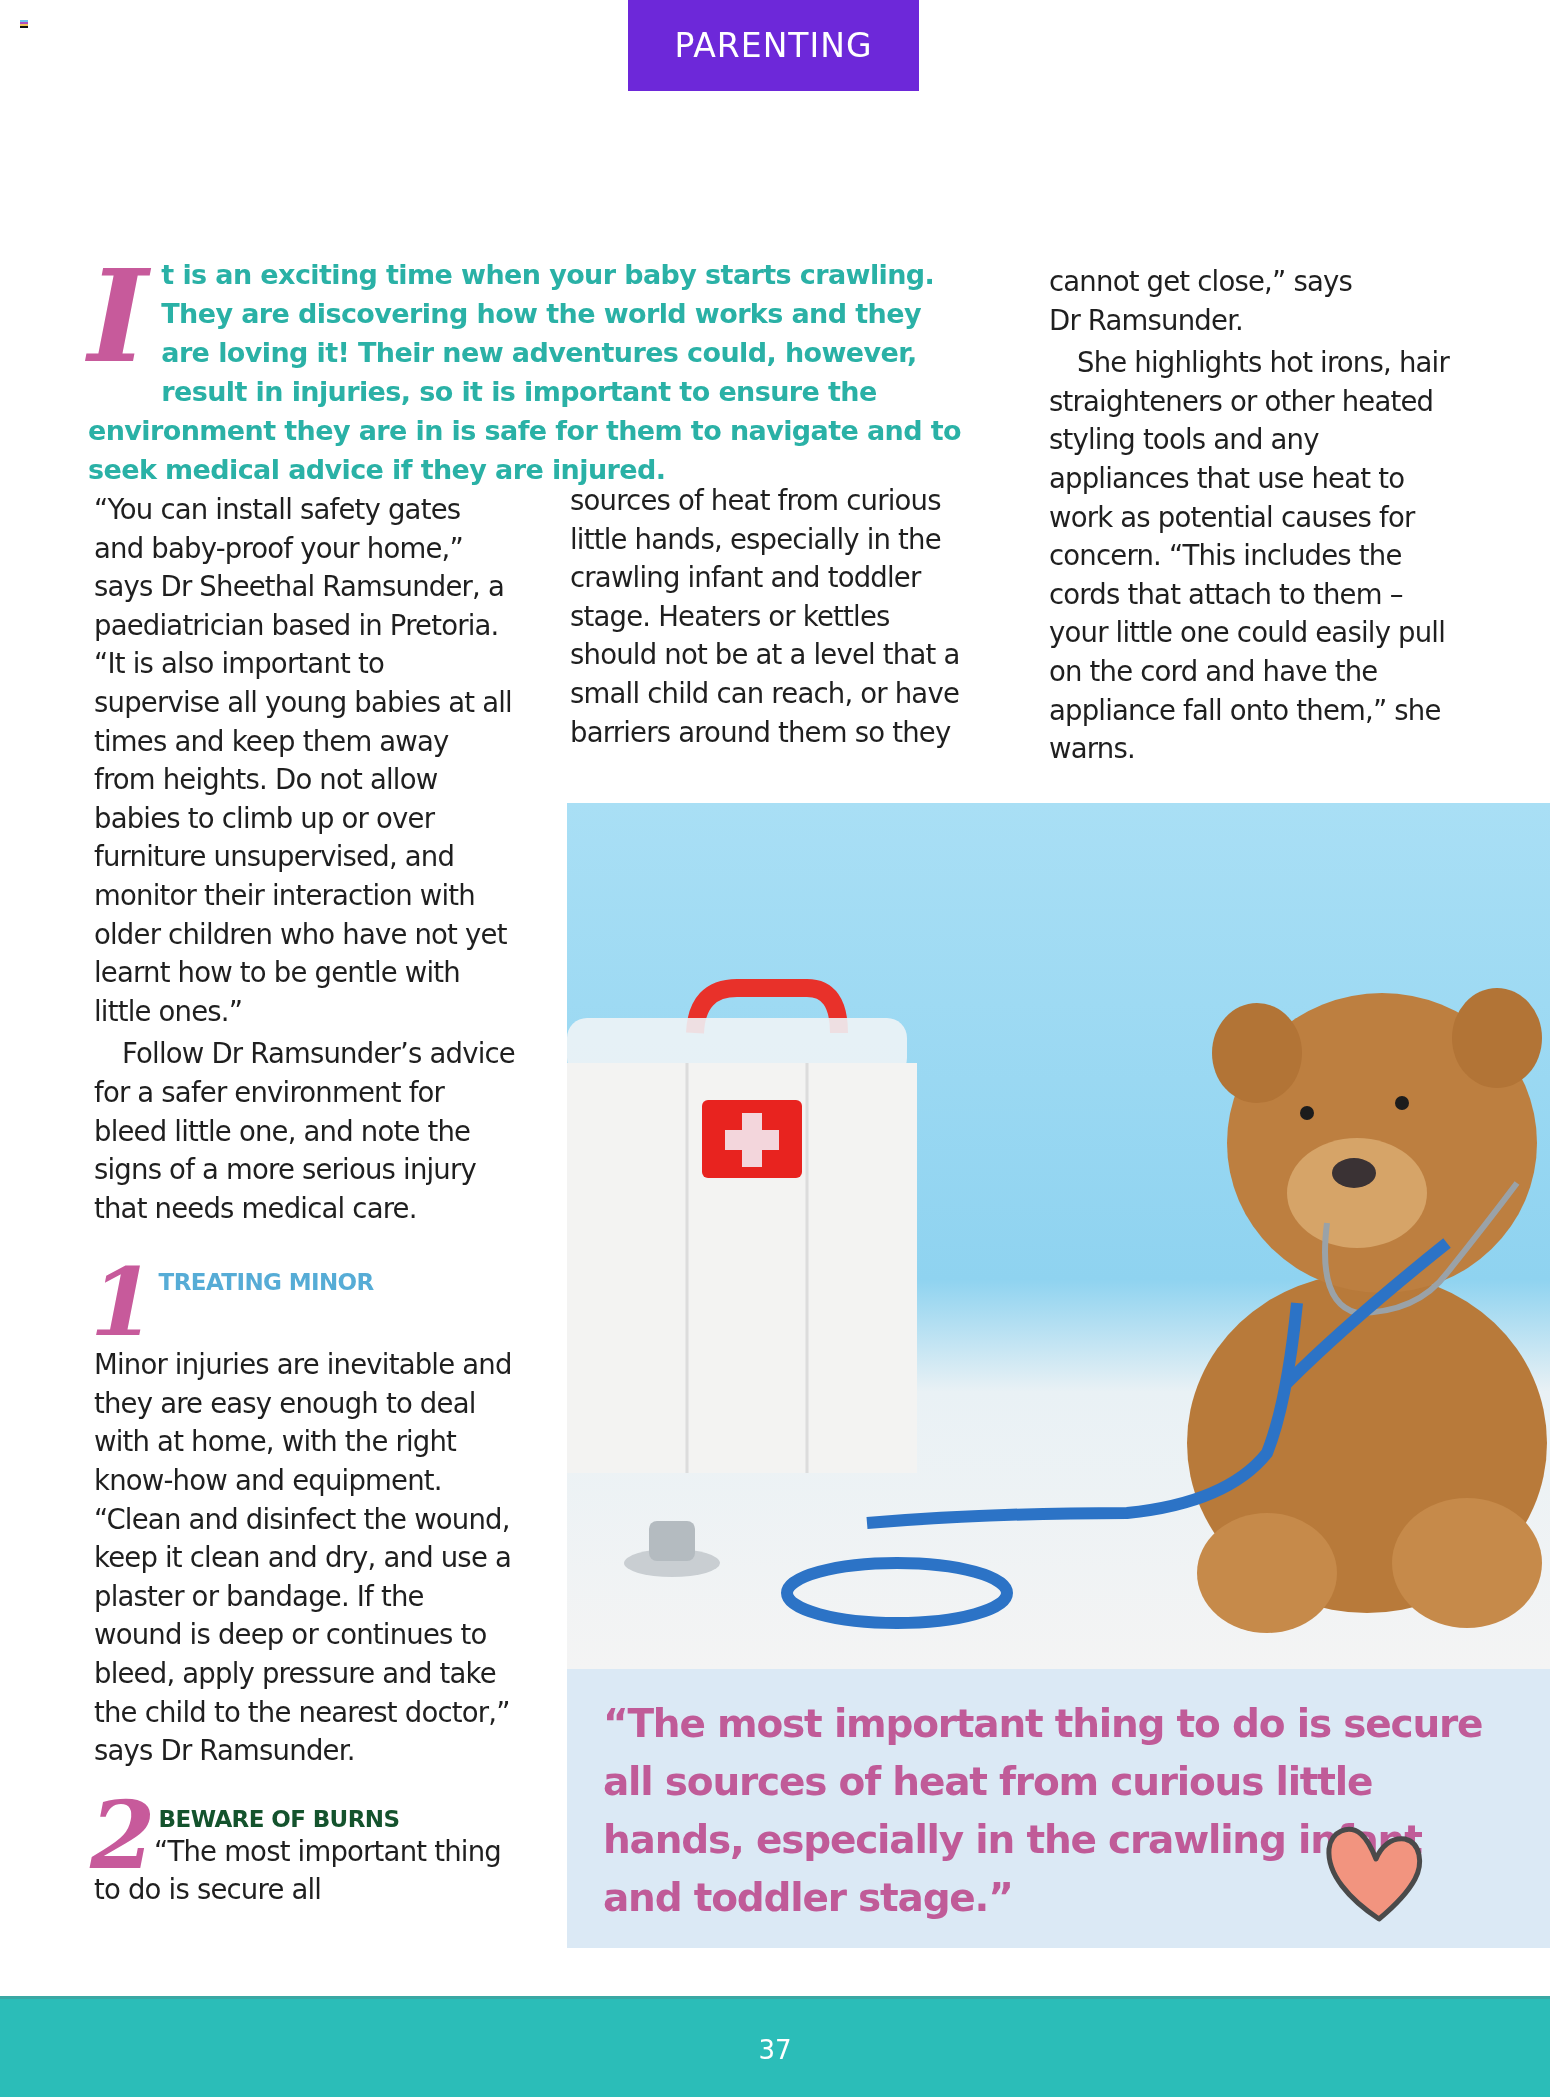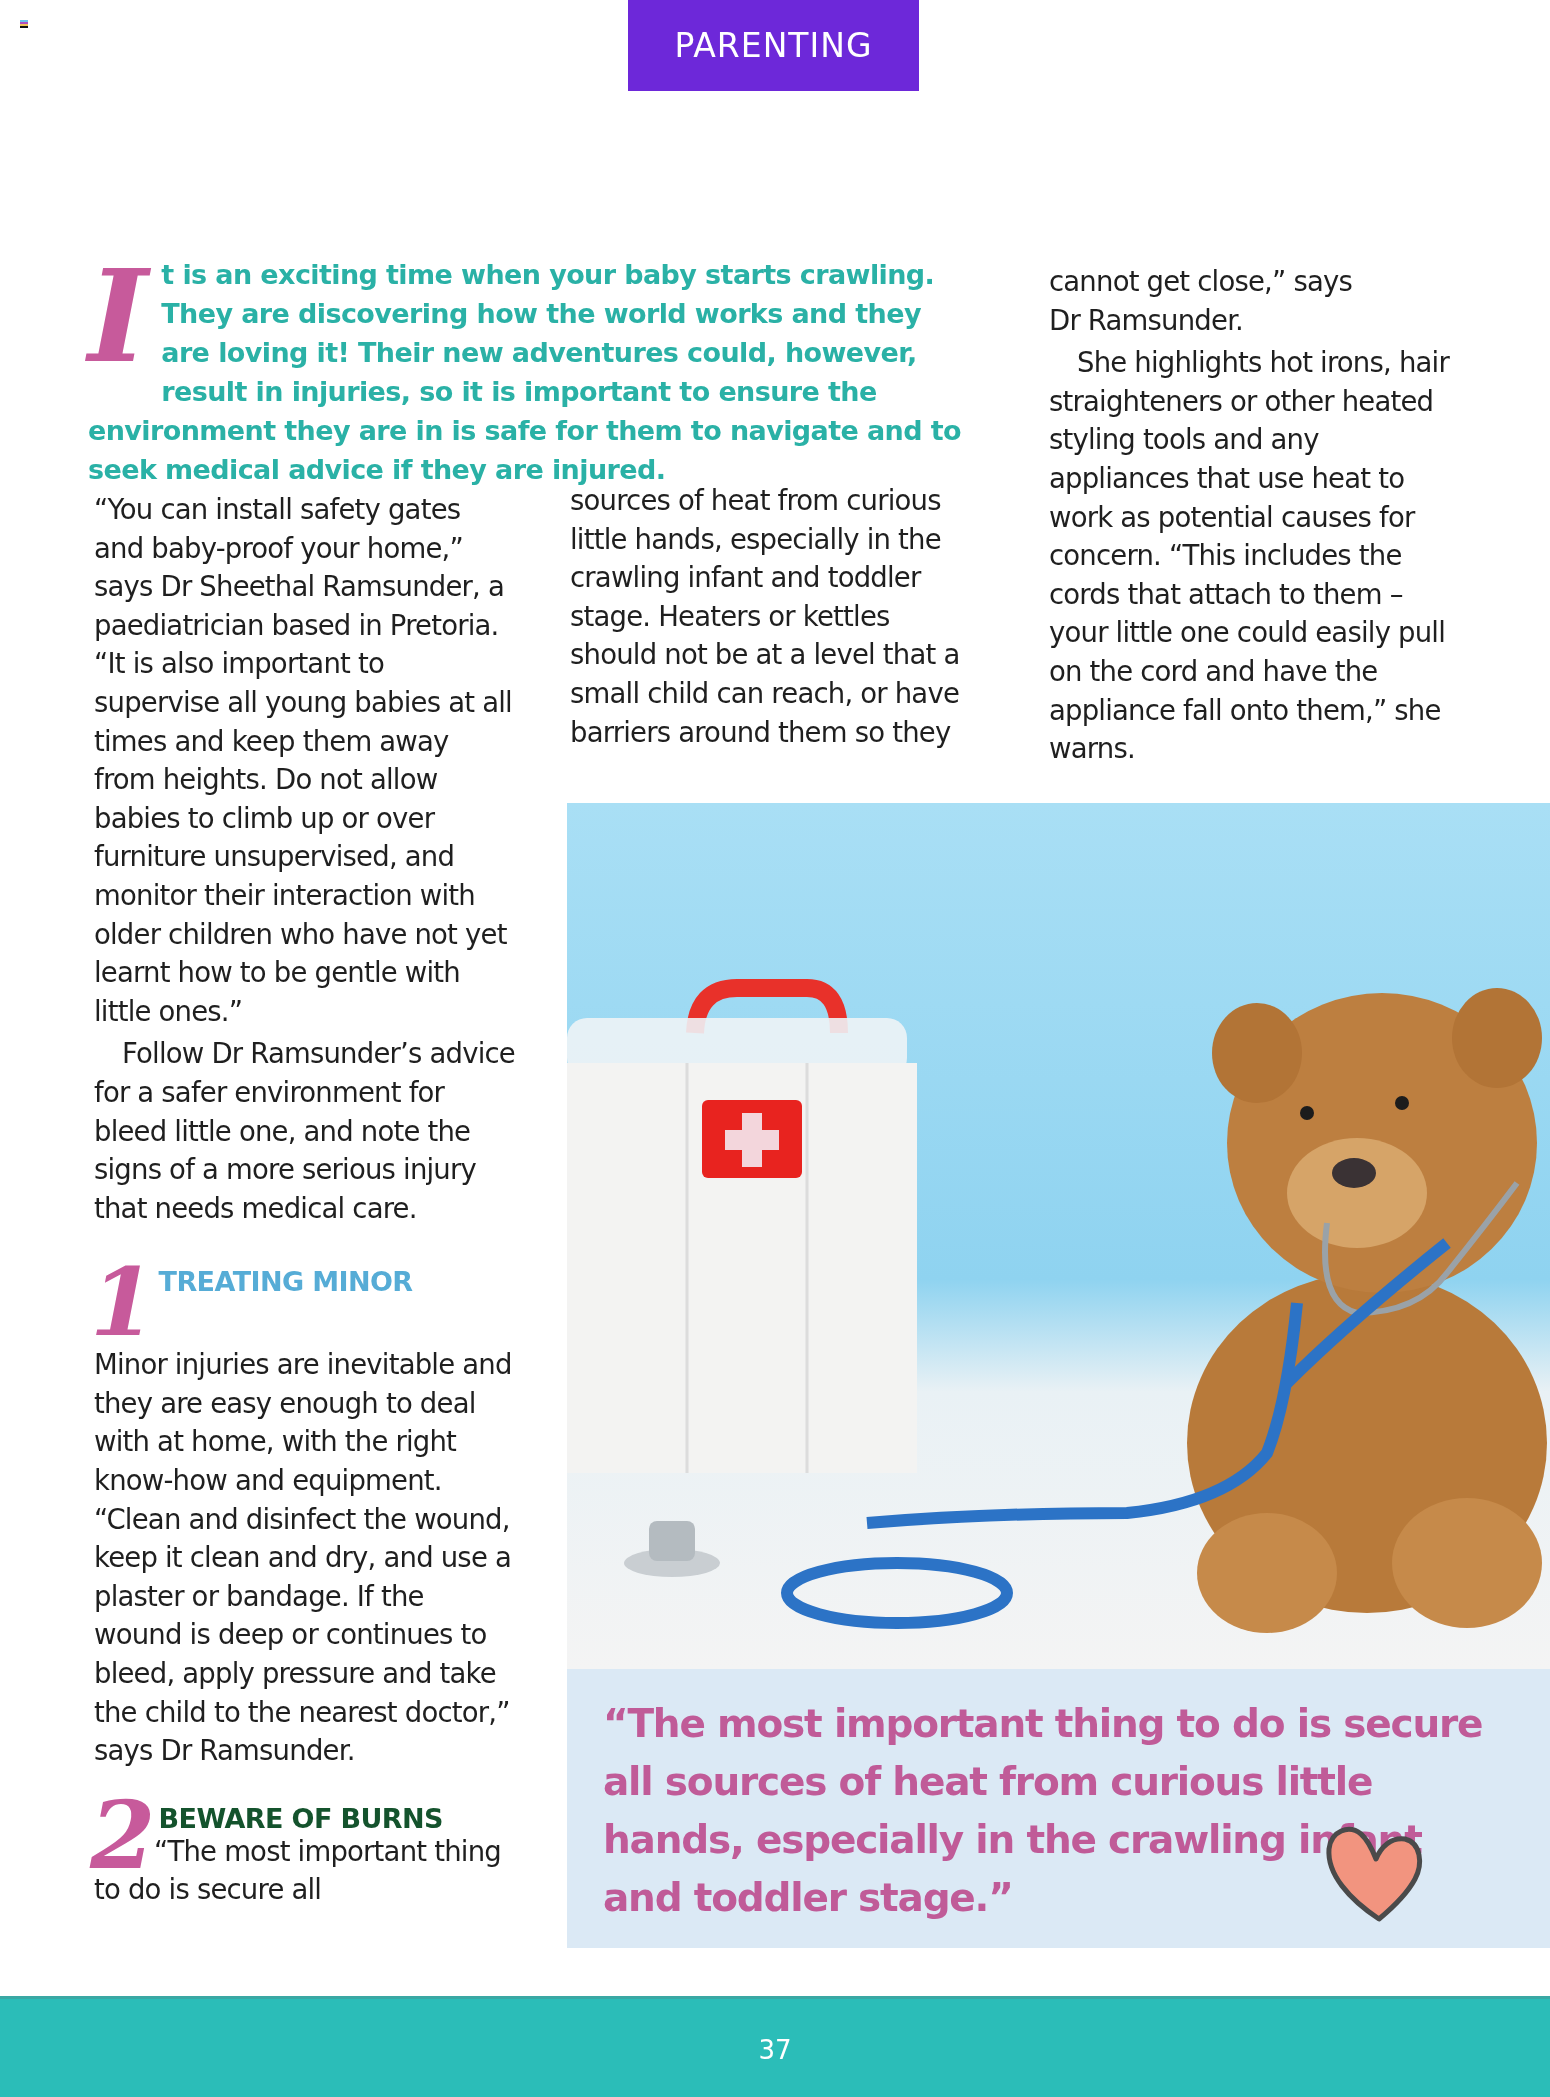--- a/index.html
+++ b/index.html
@@ -18,21 +18,21 @@
   .col { position:absolute; font-family:"DejaVu Sans", sans-serif; font-size:27.5px; line-height:38.6px;
          color:#1f1f1f; letter-spacing:-0.8px; }
   .col p { margin:4px; }
   .col p.indent { text-indent:28px; }
   .col1 { left:90px; top:486px; width:430px; }
   .col2 { left:566px; top:477px; width:420px; }
   .col3 { left:1045px; top:258px; width:420px; }
   .sect-head { display:flex; align-items:flex-start; margin-top:36px; }
   .sect-num { font-family:"DejaVu Serif", serif; font-style:italic; font-weight:bold; color:#c75a9b;
               font-size:94px; line-height:78px; margin-right:4px; }
-  .sect-title { font-weight:bold; font-size:27px; line-height:38px; letter-spacing:-0.6px; }
+  .sect-title { font-weight:bold; font-size:23px; line-height:38px; letter-spacing:-0.6px; }
   .sect1 .sect-title { color:#56acd6; }
   .sect2 .sect-title { color:#14532d; }
   .sect2 .sect-num { line-height:70px; }
   .photo { position:absolute; left:567px; top:803px; width:983px; height:866px;
            background:linear-gradient(#a9dff5 0%, #8fd3f0 55%, #e9f1f5 68%, #f4f4f4 100%); overflow:hidden; }
   .quote-box { position:absolute; left:567px; top:1669px; width:983px; height:279px; background:#dbe9f5; }
   .quote-text { position:absolute; left:36px; top:26px; width:880px; color:#c05b98;
                 font-family:"DejaVu Sans", sans-serif; font-weight:bold; font-size:39px; line-height:58px;
                 letter-spacing:-1.2px; }
   .heart { position:absolute; left:752px; top:150px; width:110px; height:105px; }

